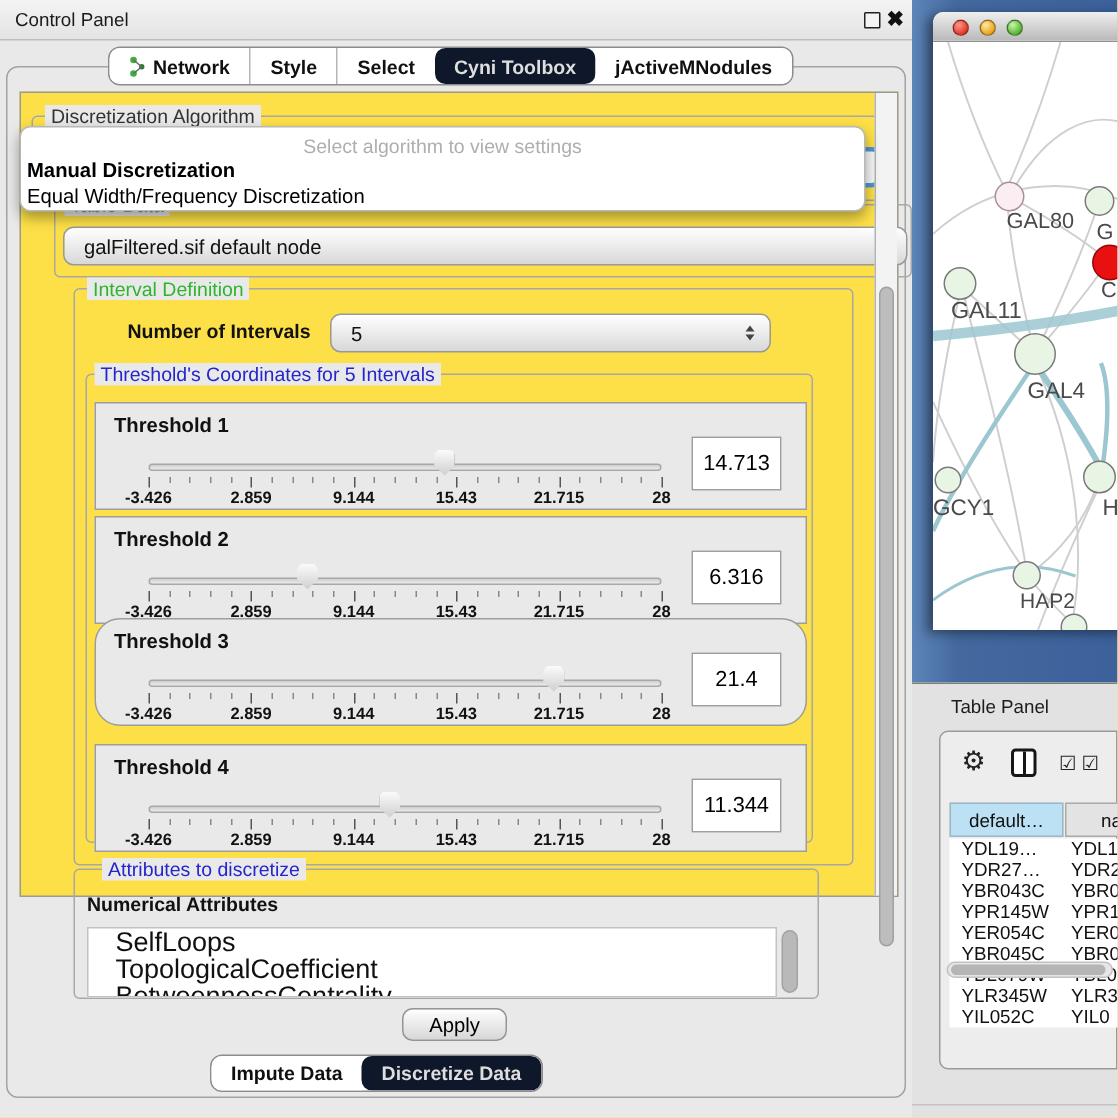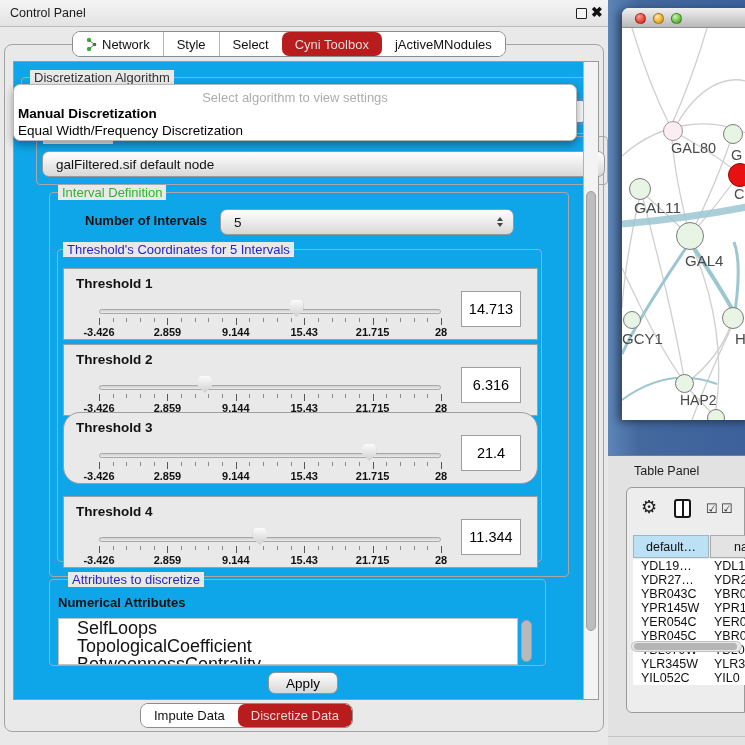--- a/index.html
+++ b/index.html
@@ -8,26 +8,26 @@
 
   
   #control-panel { position:absolute; left:0; top:0; width:612px; height:745px; background:#e9e9e9; border-right:1px solid #9a9a9a; }
   #titlebar { position:absolute; left:0; top:0; width:100%; height:27px; background:linear-gradient(#f4f4f4,#e3e3e3); border-bottom:1px solid #bdbdbd; }
   #titlebar .title { position:absolute; left:10px; top:6px; font-size:12.5px; color:#1b1b1b; }
   .float-btn { position:absolute; left:576px; top:8px; width:11px; height:11px; border:1.7px solid #222; border-radius:1px; background:#f4f4f4; }
   .close-btn { position:absolute; left:591px; top:4px; font-size:14px; font-weight:bold; color:#111; }
 
   
   .pillbar { position:absolute; display:flex; align-items:stretch; background:#fff; border:1px solid #8c8c8c; border-radius:8px; height:26px; overflow:hidden; }
-  .pill { display:flex; align-items:center; gap:5px; padding:4px 13px; font-size:13px; color:#101010; background:#fff; white-space:nowrap; }
+  .pill { display:flex; align-items:center; gap:5px; padding:4px 13px; font-size:13px; color:#101010; background:#fff; white-space:nowrap;font-weight:bold; }
   .pill.sep { border-left:1px solid #b5b5b5; }
-  .pill.selected { background:#b91c1c; color:#dedede; border-radius:7px;text-align:center; }
+  .pill.selected { background:#0f172a; color:#dedede; border-radius:7px;text-align:center; }
 
   #outer-panel { position:absolute; left:4px; top:44px; width:600px; height:688px; border:1px solid #a3a3a3; border-radius:8px; background:#e9e9e9; }
-  #viewport { position:absolute; left:13px; top:61px; width:586px; height:639px; border:1px solid #9a9a9a; background:#0ea5e9; }
+  #viewport { position:absolute; left:13px; top:61px; width:586px; height:537px; border:1px solid #9a9a9a; background:#fde047; }
 
   .groupbox { position:absolute; border:1px solid #a8a8a8; border-radius:4px; }
   .grouplabel { position:absolute; top:-8px; left:8px; background:#e9e9e9; padding:0 4px; font-size:13px; white-space:nowrap; }
   .g-green { color:#2db52d; }
   .g-blue { color:#2525cc; }
   .g-dark { color:#333; }
 
   .combo { position:absolute; background:linear-gradient(#ffffff,#d8d8d8); border:1px solid #999; border-radius:7px; font-size:13.5px; }
   .combo .val { position:absolute; left:13px; top:5px; color:#111; }
   .spin { position:absolute; right:10px; top:50%; transform:translateY(-50%); display:flex; flex-direction:column; gap:2px; }

